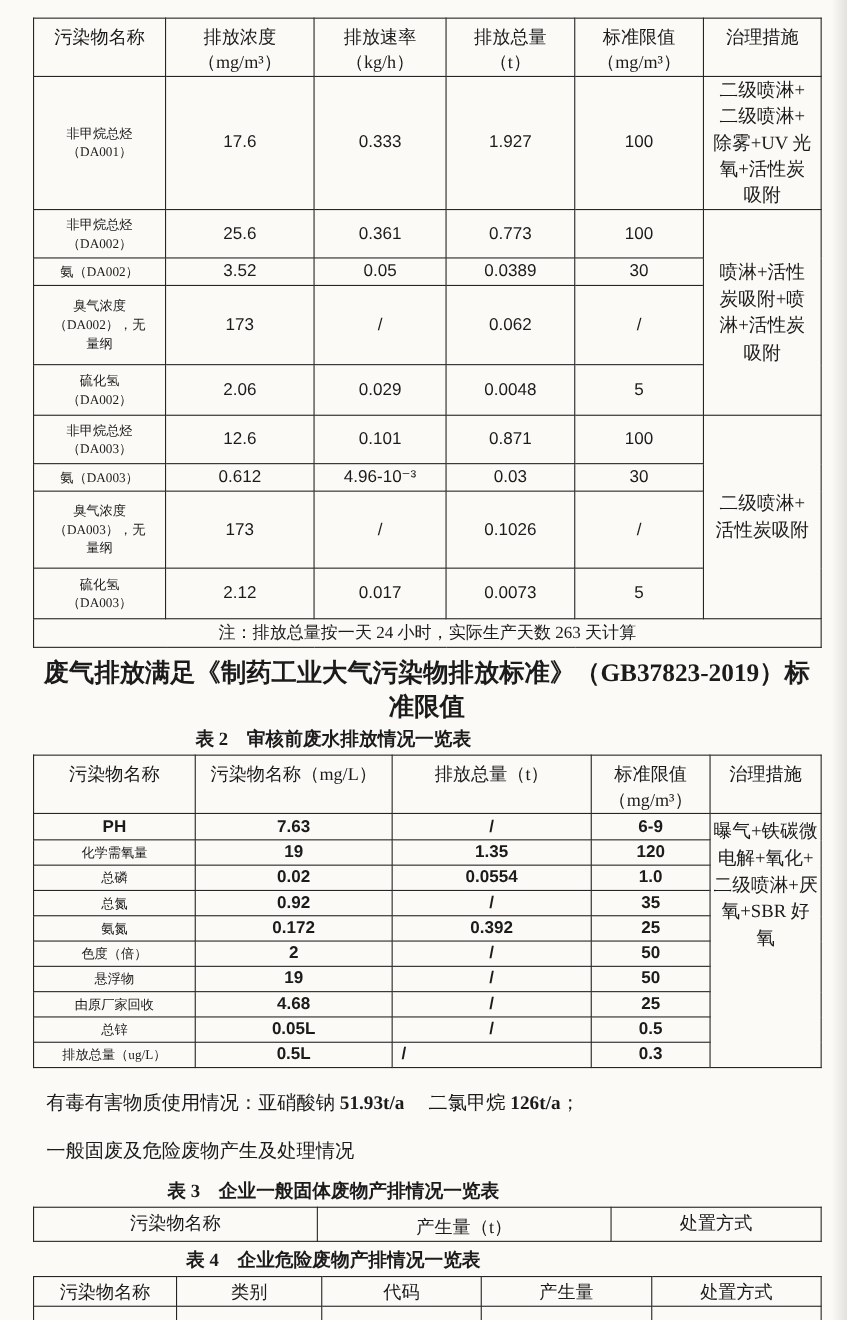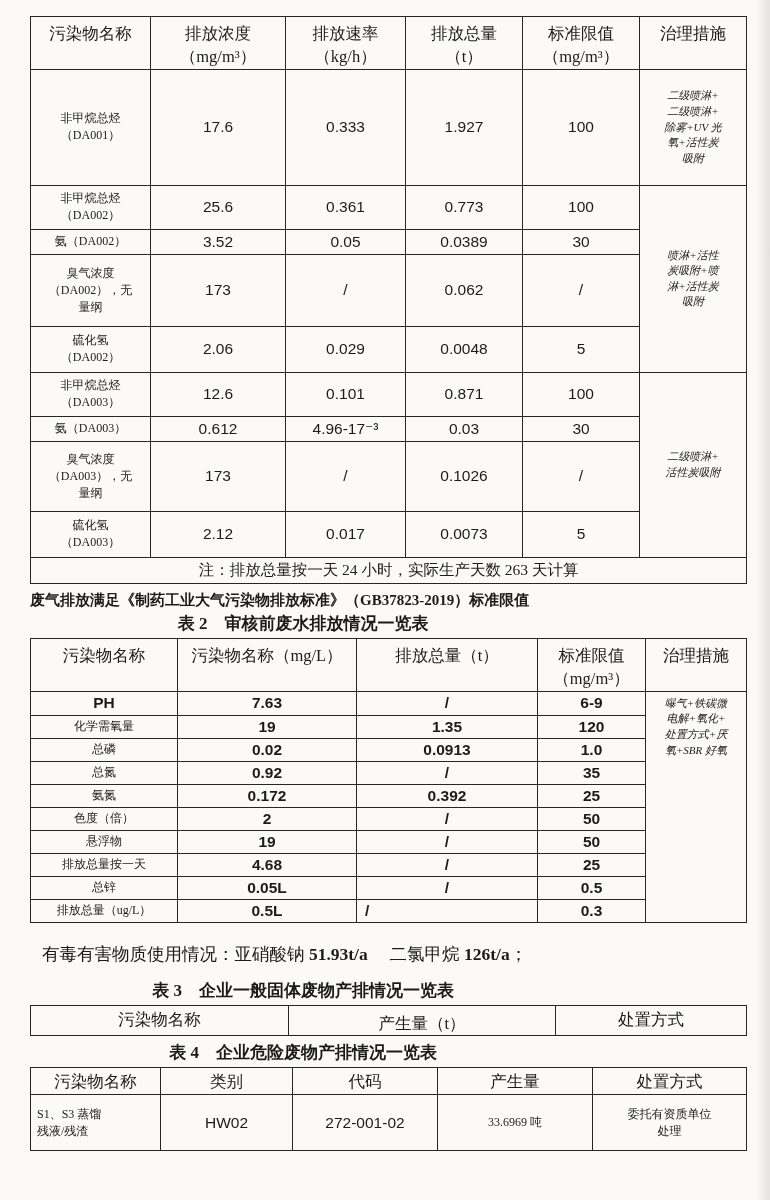--- a/index.html
+++ b/index.html
@@ -15,26 +15,26 @@
     border:1.4px solid #262626;
     text-align:center;vertical-align:middle;
     white-space:pre-line;line-height:1.42;
     padding:0 2px;overflow:hidden;
     font-weight:normal;
   }
   th{vertical-align:top;padding-top:5px;font-size:16.5px;}
   .cjk{font-size:12px;}
   .num{font-family:"Liberation Sans","DejaVu Sans",sans-serif;font-size:15.5px;}
   .bnum{font-family:"Liberation Sans","DejaVu Sans",sans-serif;font-size:15.5px;font-weight:bold;}
-  .treat{font-size:11px;font-style:italic;}
+  .treat{font-size:17px;}
   .vtop{vertical-align:top;padding-top:4px;}
   .leftal{text-align:left;padding-left:8px;}
   .note-row td{font-size:15.5px;height:25px;}
   .txt-line{font-size:17.5px;margin:12px;}
-  .gas-line{font-weight:bold;font-size:15px;margin:7px 0 2px 0;}
+  .gas-line{text-align:center;font-weight:bold;font-size:23px;margin:7px 0 2px 0;}
   .caption{text-align:center;font-weight:bold;font-size:17px;margin:2px 0 3px 0;transform:translateX(-85px);}
   .b{font-weight:bold;}
   .toxic{margin-top:19px;}
   .solid{margin-top:20px;}
   .cap3{margin-top:13px;}
   .cap4{margin-top:5px;}
   
   .scan-edge{position:absolute;top:0;right:0;width:14px;height:1200px;
     background:linear-gradient(to right,rgba(0,0,0,0),rgba(120,115,105,0.18));}
 </style>
@@ -120,21 +120,21 @@
       <td class="num">12.6</td>
       <td class="num">0.101</td>
       <td class="num">0.871</td>
       <td class="num">100</td>
       <td class="treat" rowspan="4">二级喷淋+
 活性炭吸附</td>
     </tr>
     <tr style="height:25px">
       <td class="cjk">氨（DA003）</td>
       <td class="num">0.612</td>
-      <td class="num">4.96-17⁻³</td>
+      <td class="num">4.96-10⁻³</td>
       <td class="num">0.03</td>
       <td class="num">30</td>
     </tr>
     <tr style="height:70px">
       <td class="cjk">臭气浓度
 （DA003），无
 量纲</td>
       <td class="num">173</td>
       <td class="num">/</td>
       <td class="num">0.1026</td>
@@ -174,33 +174,33 @@
 （mg/m³）</th>
       <th>治理措施</th>
     </tr>
     <tr style="height:24px">
       <td class="bnum">PH</td>
       <td class="bnum">7.63</td>
       <td class="bnum">/</td>
       <td class="bnum">6-9</td>
       <td class="treat vtop" rowspan="10">曝气+铁碳微
 电解+氧化+
-处置方式+厌
+二级喷淋+厌
 氧+SBR 好氧</td>
     </tr>
     <tr style="height:23px">
       <td class="cjk">化学需氧量</td>
       <td class="bnum">19</td>
       <td class="bnum">1.35</td>
       <td class="bnum">120</td>
     </tr>
     <tr style="height:23px">
       <td class="cjk">总磷</td>
       <td class="bnum">0.02</td>
-      <td class="bnum">0.0913</td>
+      <td class="bnum">0.0554</td>
       <td class="bnum">1.0</td>
     </tr>
     <tr style="height:23px">
       <td class="cjk">总氮</td>
       <td class="bnum">0.92</td>
       <td class="bnum">/</td>
       <td class="bnum">35</td>
     </tr>
     <tr style="height:23px">
       <td class="cjk">氨氮</td>
@@ -214,21 +214,21 @@
       <td class="bnum">/</td>
       <td class="bnum">50</td>
     </tr>
     <tr style="height:23px">
       <td class="cjk">悬浮物</td>
       <td class="bnum">19</td>
       <td class="bnum">/</td>
       <td class="bnum">50</td>
     </tr>
     <tr style="height:23px">
-      <td class="cjk">排放总量按一天</td>
+      <td class="cjk">由原厂家回收</td>
       <td class="bnum">4.68</td>
       <td class="bnum">/</td>
       <td class="bnum">25</td>
     </tr>
     <tr style="height:23px">
       <td class="cjk">总锌</td>
       <td class="bnum">0.05L</td>
       <td class="bnum">/</td>
       <td class="bnum">0.5</td>
     </tr>
@@ -236,20 +236,21 @@
       <td class="cjk">排放总量（ug/L）</td>
       <td class="bnum">0.5L</td>
       <td class="bnum leftal">/</td>
       <td class="bnum">0.3</td>
     </tr>
   </tbody>
     </table>
 
   <p class="txt-line toxic"><span>有毒有害物质使用情况：亚硝酸钠 </span><span class="b">51.93t/a</span><span>　 二氯甲烷 </span><span class="b">126t/a</span><span>；</span></p>
 
+  <p class="txt-line solid">一般固废及危险废物产生及处理情况</p>
 
   <p class="caption cap3">表 3　企业一般固体废物产排情况一览表</p>
 
   <table>
     <colgroup>
       <col style="width:258px">
         <col style="width:267px">
         <col style="width:191px">
     </colgroup>
     <tbody>

